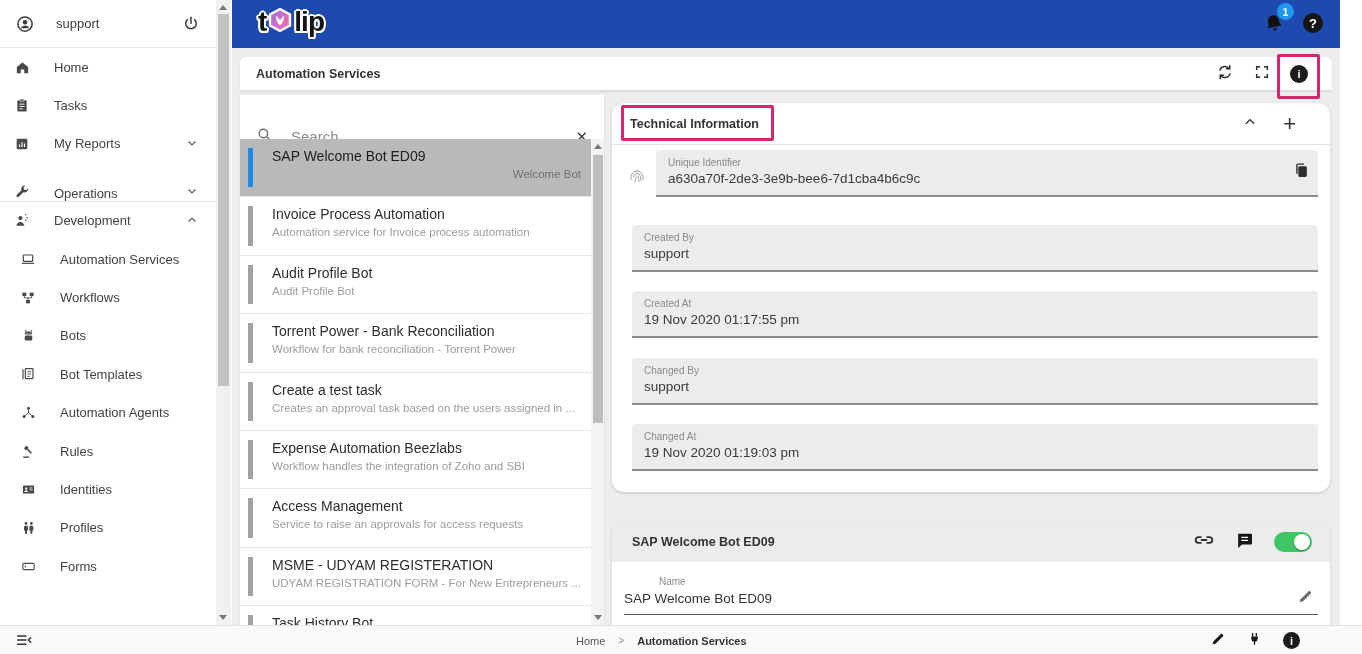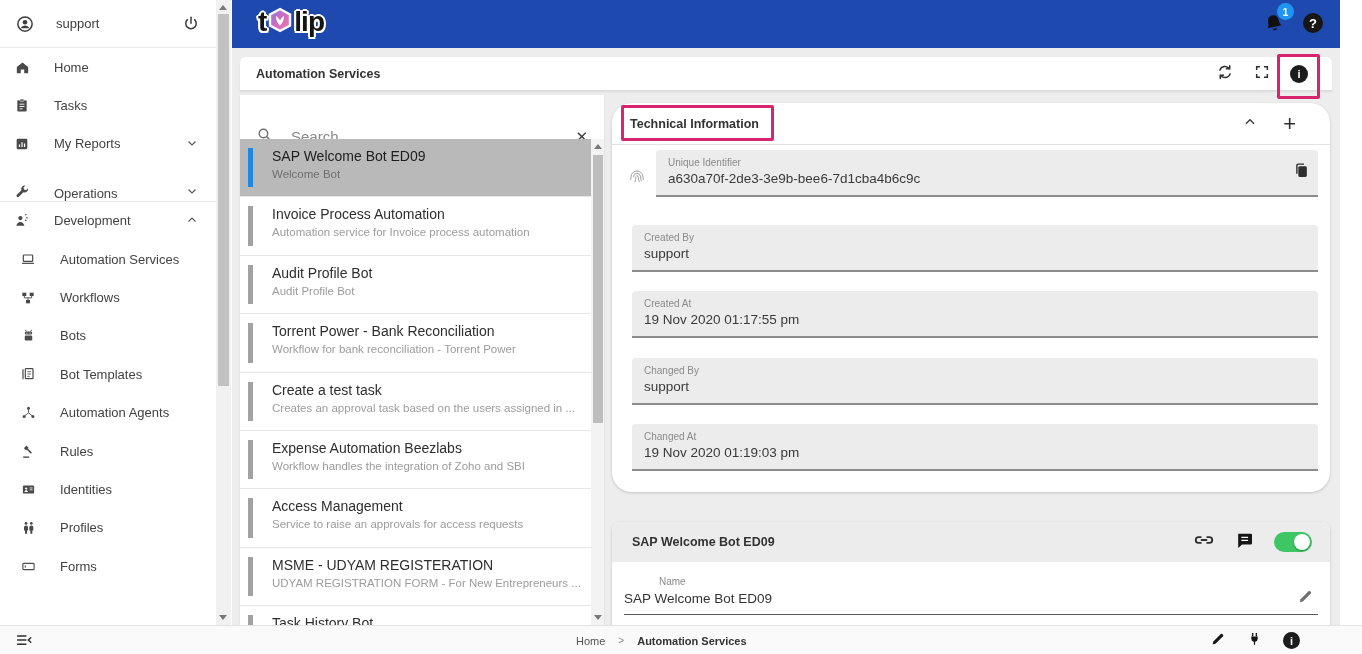--- a/index.html
+++ b/index.html
@@ -57,27 +57,27 @@
   .search-row input::placeholder { color:#8a8a8a; }
   .clear-x { font-size:15px; color:#3c3c3c; cursor:pointer; margin-left:8px; }
   .slist { position:absolute; left:0; top:44px; right:13px; bottom:0; overflow:hidden; }
   .sitem { height:58.4px; position:relative; padding:9px 10px 0 32px; border-bottom:1px solid #e6e6e6; cursor:pointer; background:#fff; }
   .sitem .bar { position:absolute; left:8px; top:9px; bottom:9px; width:5px; background:#a2a2a2; }
   .sitem .st { font-size:14px; color:#2e2e2e; margin-bottom:4px; white-space:nowrap; }
   .sitem .ss { font-size:11.5px; color:#9c9c9c; white-space:nowrap; }
   .sitem.selected { background:#b9b9b9; }
   .sitem.selected .bar { background:#1e88e5; }
   .sitem.selected .st { color:#1d1d1d; }
-  .sitem.selected .ss { color:#6f6f6f; }
+  .sitem.selected .ss { color:#6f6f6f;text-align:right; }
   .list-scroll { position:absolute; right:0; top:44px; width:13px; bottom:0; background:#f3f3f3; }
   .list-scroll .thumb { position:absolute; left:1.5px; width:10px; top:16px; height:268px; background:#bdbdbd; }
 
   
   .card1 { position:absolute; left:612px; top:103px; width:718px; height:389px; background:#fff;
-      border-radius:20px; box-shadow:0 1px 3px rgba(0,0,0,.18); }
+      border-radius:12px; box-shadow:0 1px 3px rgba(0,0,0,.18); }
   .card1-header { height:42px; border-bottom:1px solid #e2e2e2; display:flex; align-items:center; padding:0 18px; }
   .card1-header .ctitle { font-size:12.5px; font-weight:bold; color:#333; }
   .card1-hicons { position:absolute; right:34px; top:0; height:42px; display:flex; align-items:center; gap:26px; }
   .plus-sym { font-size:22px; font-weight:300; color:#2f2f2f; line-height:1; }
   .field { position:absolute; background:#ececec; border-radius:4px 4px 0 0; border-bottom:2px solid #8c8c8c;
       padding:7px 12px 0 12px; height:47px; right:12px; }
   .field .flabel { font-size:10px; color:#8a8a8a; display:block; }
   .field .fvalue { font-size:13.5px; color:#3a3a3a; display:block; margin-top:3px; white-space:nowrap; }
   .fp-icon { position:absolute; left:16px; top:63px; }
   .copy-btn { position:absolute; right:8px; top:11px; cursor:pointer; }

